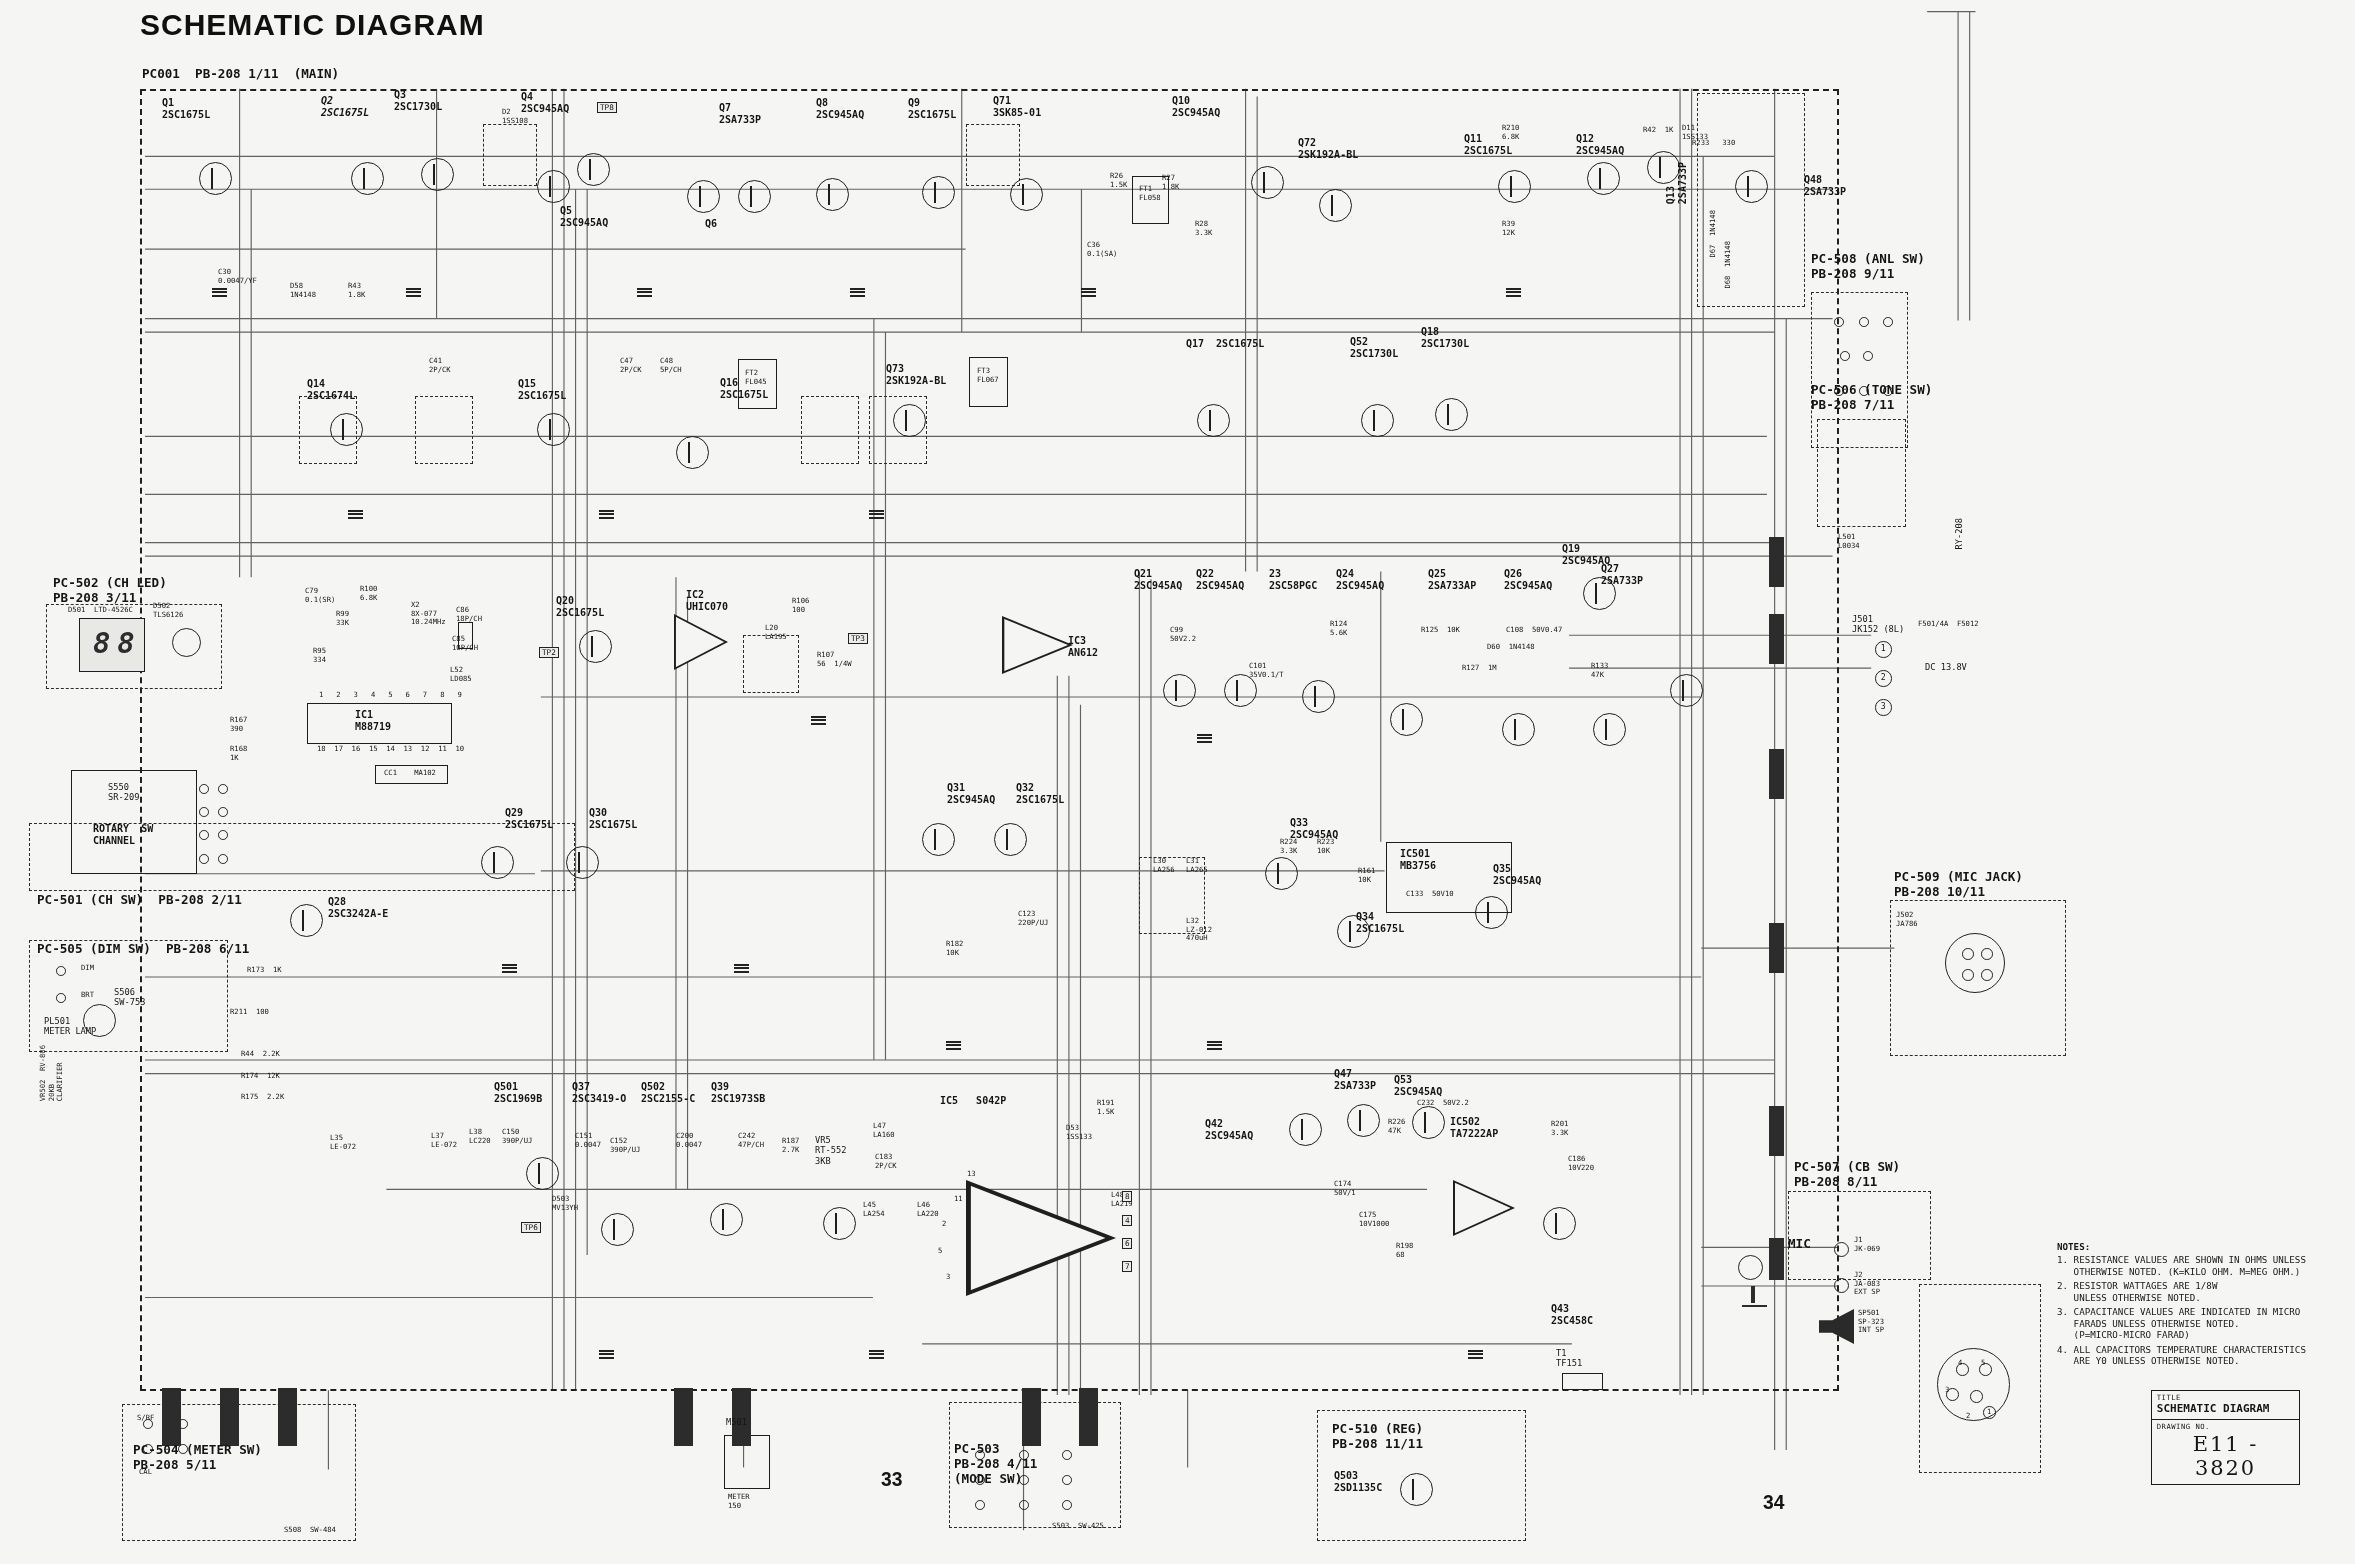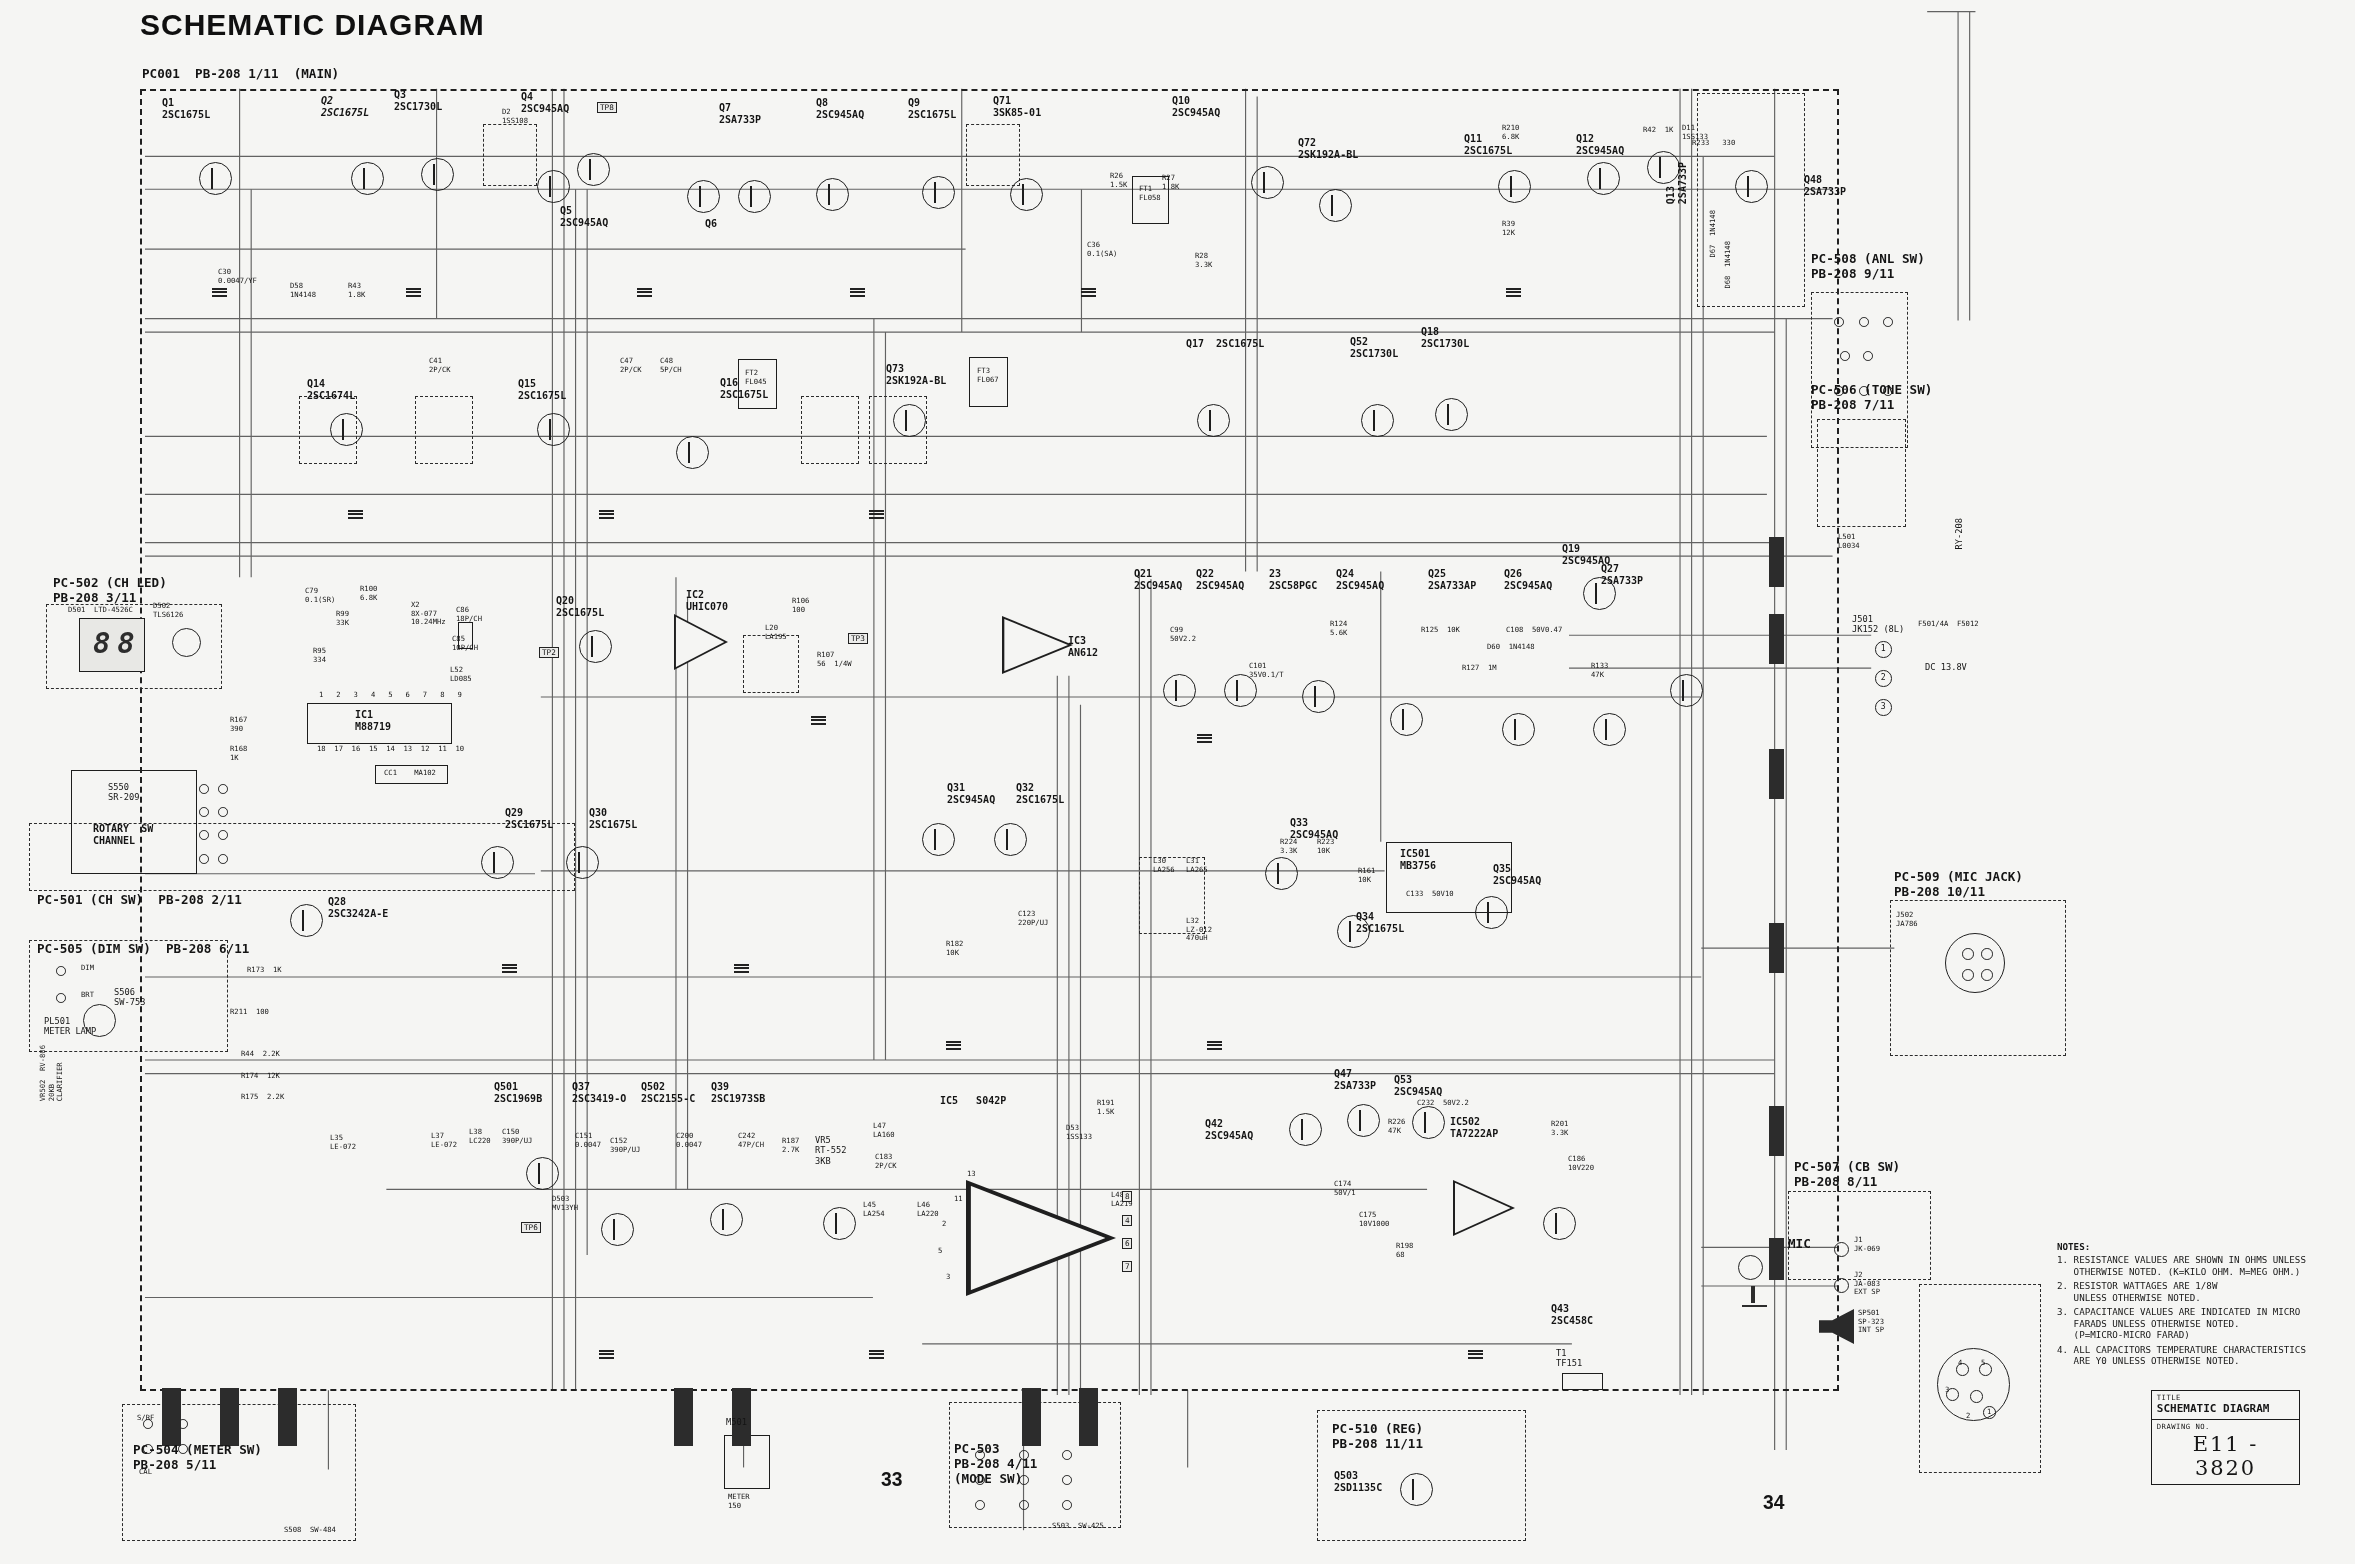--- a/index.html
+++ b/index.html
@@ -336,21 +336,21 @@
       <div class="lbl xs" style="left: 1692px; top: 139px;">R233   330</div>
       <div class="lbl xs" style="left: 1502px; top: 124px;">R210
 6.8K</div>
       <div class="lbl xs" style="left: 1643px; top: 126px;">R42  1K</div>
       <div class="lbl xs" style="left: 1682px; top: 124px;">D11
 1SS133</div>
       <div class="lbl xs" style="left: 1110px; top: 172px;">R26
 1.5K</div>
       <div class="lbl xs" style="left: 1162px; top: 174px;">R27
 1.8K</div>
-      <div class="lbl xs" style="left: 1195px; top: 220px; margin-top: 32px;">R28
+      <div class="lbl xs" style="left: 1195px; top: 220px;">R28
 3.3K</div>
       <div class="lbl xs" style="left: 1502px; top: 220px;">R39
 12K</div>
       <div class="lbl xs vert" style="left: 1709px; top: 210px;">D67  1N4148</div>
       <div class="lbl xs vert" style="left: 1724px; top: 241px;">D68  1N4148</div>
       <div class="lbl xs" style="left: 1139px; top: 185px;">FT1
 FL058</div>
       <div class="lbl tp" style="left: 597px; top: 102px;">TP8</div>
       <div class="lbl xs" style="left: 218px; top: 268px;">C30
 0.0047/YF</div>

